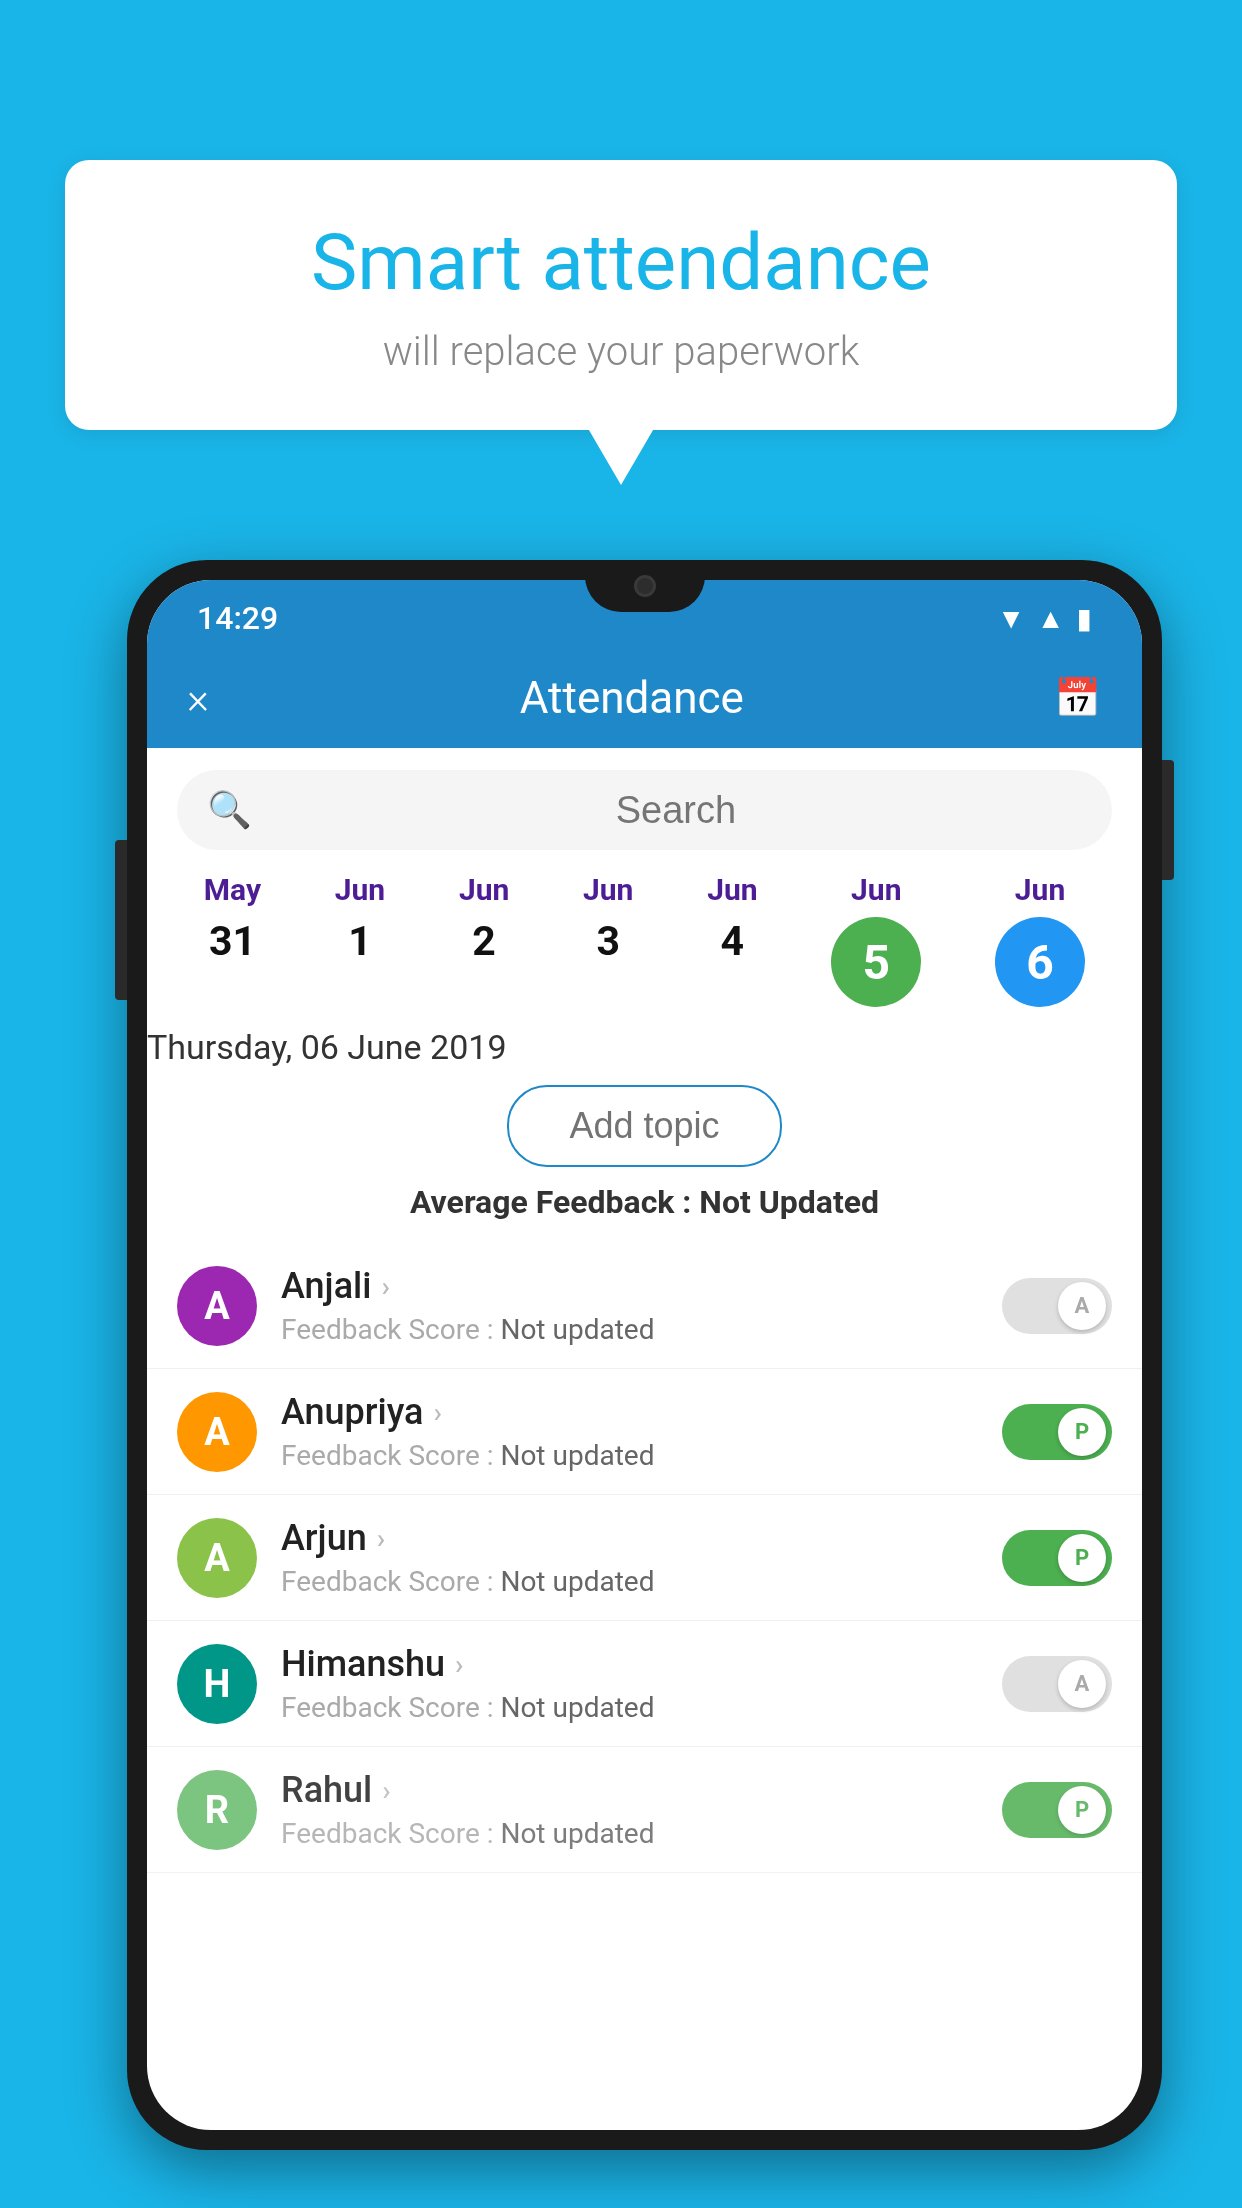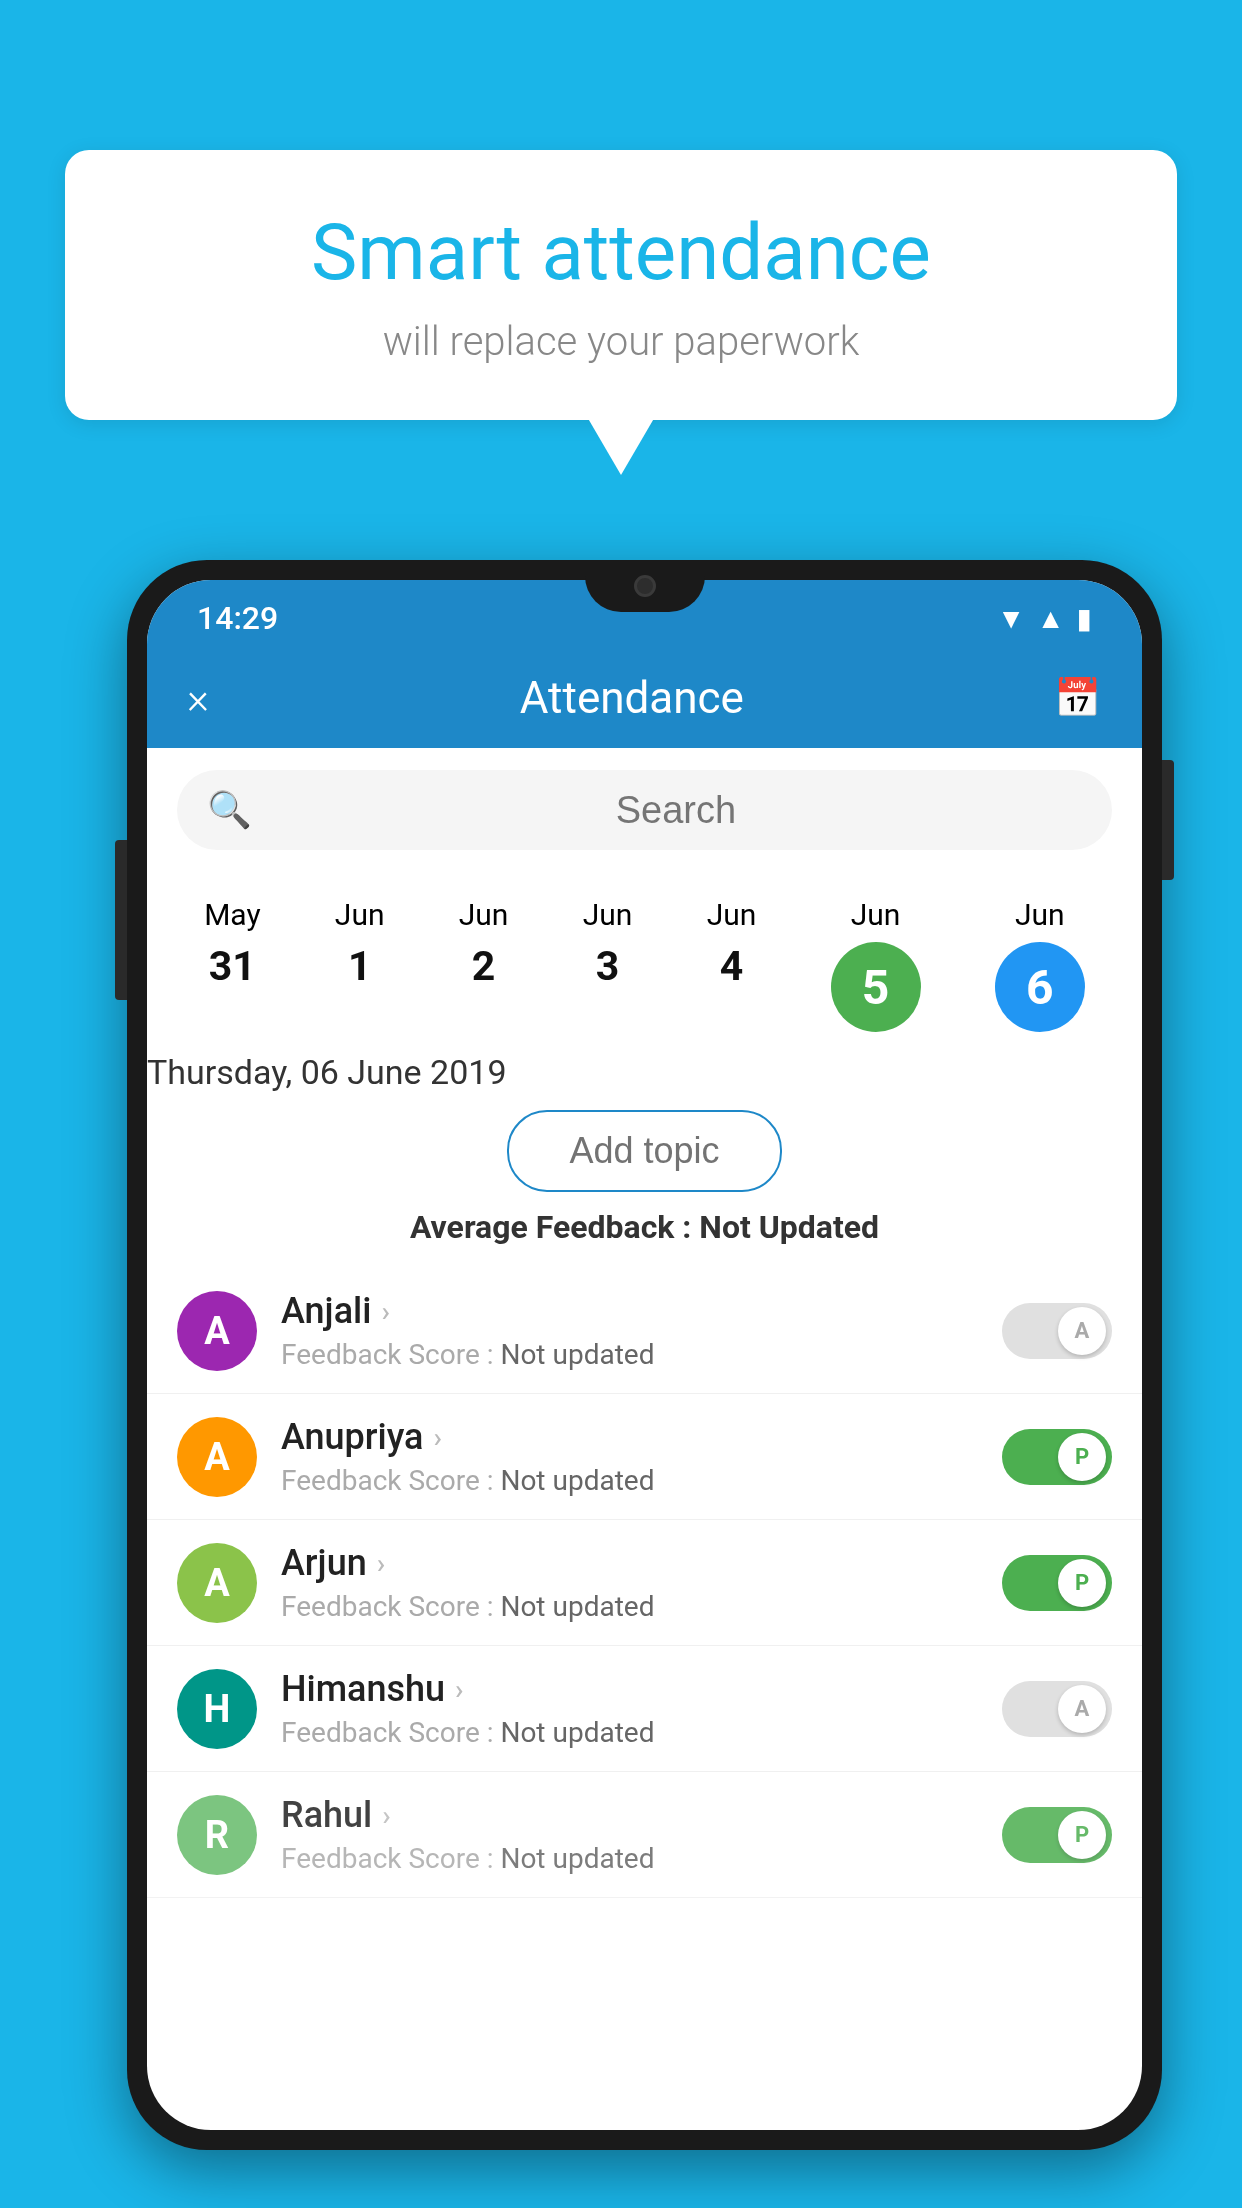--- a/index.html
+++ b/index.html
@@ -9,21 +9,21 @@
       height: 2208px;
       background-color: #1ab5e8;
       font-family: 'Roboto', Arial, sans-serif;
       overflow: hidden;
       position: relative;
     }
 
     
     .speech-bubble-container {
       position: absolute;
-      top: 150px;
+      top: 160px;
       left: 65px;
       right: 65px;
       z-index: 2;
       border-radius: 16px;
     }
 
     .speech-bubble {
       background: white;
       border-radius: 24px;
       padding: 60px 40px 55px;
@@ -234,23 +234,22 @@
 
     .date-col {
       display: flex;
       flex-direction: column;
       align-items: center;
       gap: 10px;
     }
 
     .date-month {
       font-size: 30px;
-      color: #000000;
-      font-weight: 400;
-      margin-top: 25px;
+      color: #4c1d95;
+      font-weight: 700;
     }
 
     .date-num {
       font-size: 41px;
       font-weight: 700;
       color: #111;
     }
 
     .date-circle-green {
       width: 90px;

